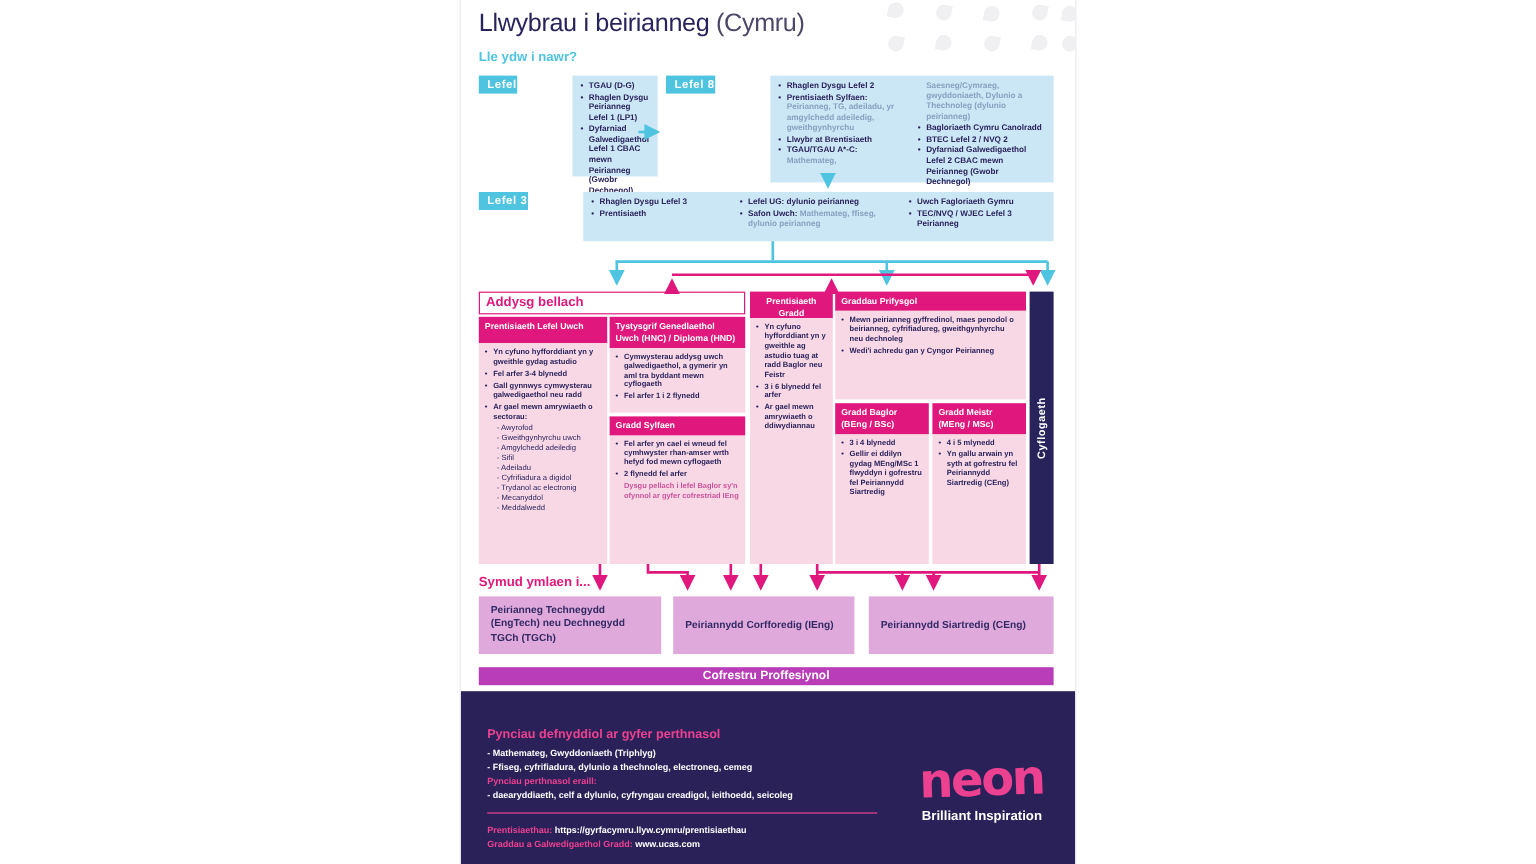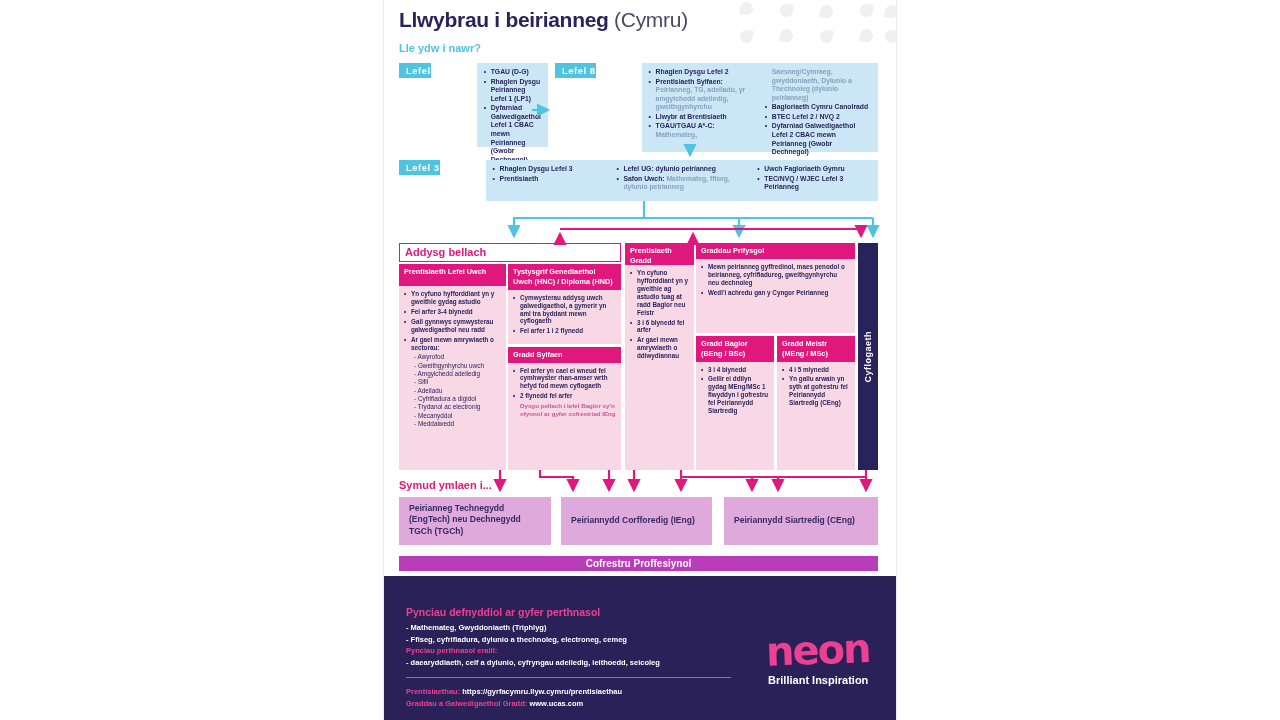--- a/index.html
+++ b/index.html
@@ -5,21 +5,21 @@
   html,body{margin:0;padding:0;background:#ffffff;width:1280px;height:720px;overflow:hidden;
     font-family:"Liberation Sans", sans-serif;}
   .poster{position:absolute;left:384px;top:0;width:512px;height:720px;background:#fff;
     outline:1px solid #ececef;overflow:hidden;}
   b{font-weight:bold;}
   
   .decor{position:absolute;right:4px;top:2px;width:152px;height:48px;}
   .decor span{position:absolute;width:13px;height:13px;background:#f0f0f2;border-radius:55% 55% 55% 0;}
   
   .title{position:absolute;left:15px;top:8px;font-size:21px;color:var(--navy);letter-spacing:-.3px;}
-  .title .bold{font-weight:bold;}
+  .title .bold{font-weight:normal;}
   .title .normal{font-weight:normal;color:#4c4868;}
   .subtitle{position:absolute;left:15px;top:42px;font-size:11px;font-weight:bold;color:var(--teal);}
   
   .lvl{position:absolute;display:flex;flex-direction:row;gap:46px;}
   .lvl-h{background:var(--teal);color:#fff;font-weight:bold;font-size:9.5px;line-height:15px;height:15px;
     padding-left:7px;letter-spacing:.5px;}
   .lvl-b{background:#cbe7f5;flex:1;padding:5px 7px;display:flex;gap:10px;}
   .lvl-col{flex:1;}
   .li{display:flex;font-size:6.8px;line-height:1.26;color:var(--navy);margin-bottom:1px;}
   .li .dot{width:7px;flex:0 0 7px;font-weight:bold;}
@@ -248,21 +248,21 @@
             </div>
           <div class="note">Dysgu pellach i lefel Baglor sy'n ofynnol ar gyfer cofrestriad IEng</div>
         </div>
       </div>
     </div>
   </div>
 
   <div class="sect" style="left:241px;top:243px;width:230px;height:227px;">
     <div class="cols">
       <div class="pcol" style="width:69px;">
-        <div class="seg-h" style="height:16px;">Prentisiaeth Gradd</div>
+        <div class="seg-h" style="height:16px;text-align:center;">Prentisiaeth Gradd</div>
         <div class="seg-b fill">
             <div class="li">
               <span class="dot">•</span>
               <span class="litext">Yn cyfuno hyfforddiant yn y gweithle ag astudio tuag at radd Baglor neu Feistr</span>
             </div>
             <div class="li">
               <span class="dot">•</span>
               <span class="litext">3 i 6 blynedd fel arfer</span>
             </div>
             <div class="li">
@@ -360,21 +360,21 @@
       <path d="M482 470 V490" marker-end="url(#mm)"></path>
     </g>
   </svg>
 
   <div class="footer">
     <div class="f-inner">
       <div class="f-head">Pynciau defnyddiol ar gyfer perthnasol</div>
       <div class="f-line">- Mathemateg, Gwyddoniaeth (Triphlyg)</div>
       <div class="f-line">- Ffiseg, cyfrifiadura, dylunio a thechnoleg, electroneg, cemeg</div>
       <div class="f-sub">Pynciau perthnasol eraill:</div>
-      <div class="f-line">- daearyddiaeth, celf a dylunio, cyfryngau adeiledig, ieithoedd, seicoleg</div>
+      <div class="f-line">- daearyddiaeth, celf a dylunio, cyfryngau creadigol, ieithoedd, seicoleg</div>
       <div class="f-div"></div>
       <div class="f-link"><span class="lab">Prentisiaethau:</span> <span class="url">https://gyrfacymru.llyw.cymru/prentisiaethau</span></div>
       <div class="f-link"><span class="lab">Graddau a Galwedigaethol Gradd:</span> <span class="url">www.ucas.com</span></div>
     </div>
     <div class="logo">
       <span class="mark">neon</span>
       <span class="tag">Brilliant Inspiration</span>
     </div>
   </div>
 

